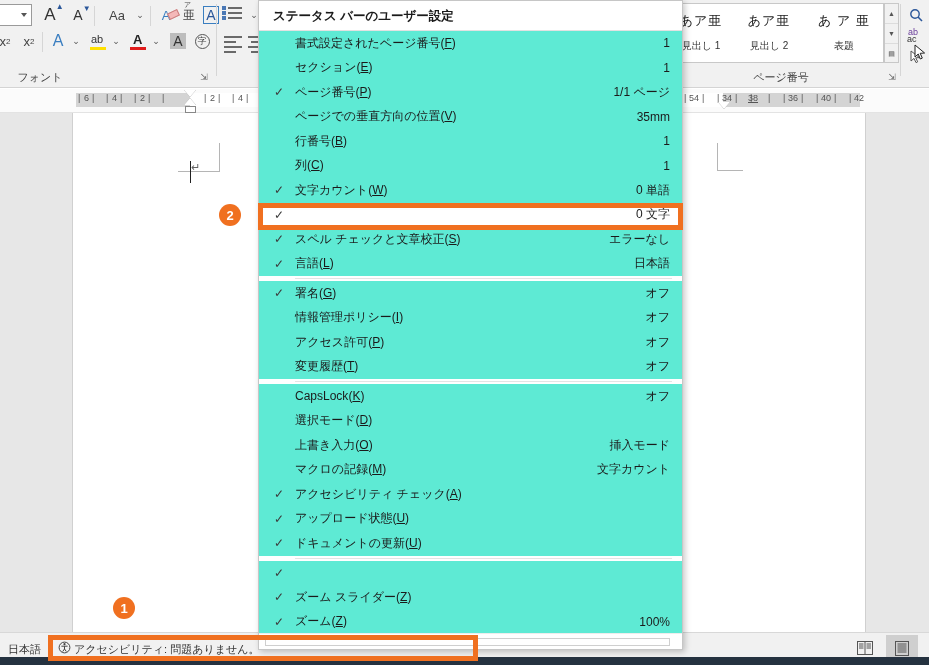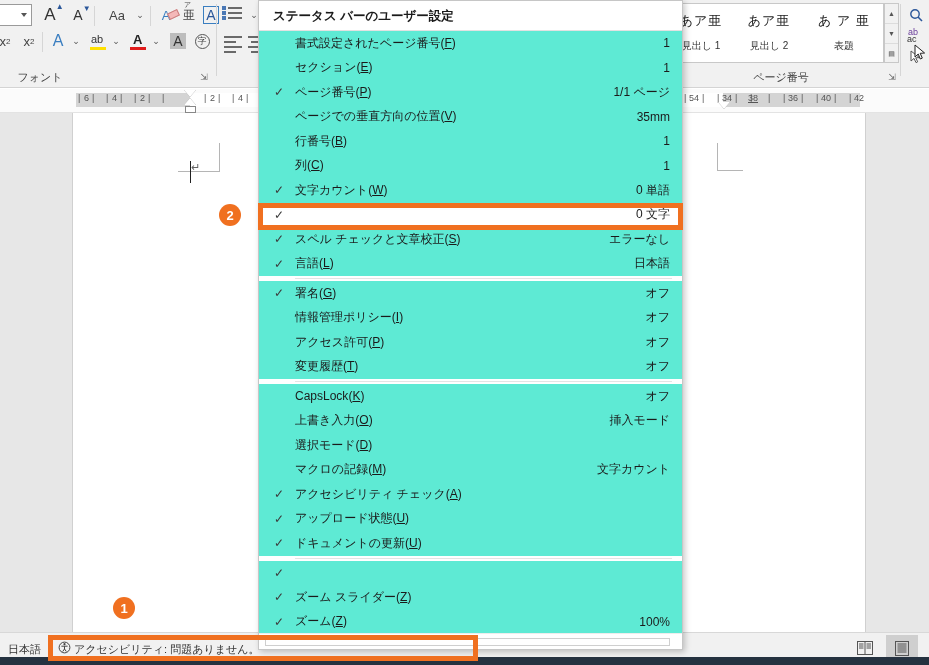--- a/index.html
+++ b/index.html
@@ -490,26 +490,26 @@
           <span class="ctx-val">オフ</span>
         </div>
         <div class="ctx-sep"></div>
         <div class="ctx-row">
           <span class="ctx-check"></span>
           <span class="ctx-label">CapsLock<span>(<span class="ul">K</span>)</span></span>
           <span class="ctx-val">オフ</span>
         </div>
         <div class="ctx-row">
           <span class="ctx-check"></span>
+          <span class="ctx-label">選択モード<span>(<span class="ul">D</span>)</span></span>
+        </div>
+        <div class="ctx-row">
+          <span class="ctx-check"></span>
           <span class="ctx-label">上書き入力<span>(<span class="ul">O</span>)</span></span>
           <span class="ctx-val">挿入モード</span>
-        </div>
-        <div class="ctx-row">
-          <span class="ctx-check"></span>
-          <span class="ctx-label">選択モード<span>(<span class="ul">D</span>)</span></span>
         </div>
         <div class="ctx-row">
           <span class="ctx-check"></span>
           <span class="ctx-label">マクロの記録<span>(<span class="ul">M</span>)</span></span>
           <span class="ctx-val">文字カウント</span>
         </div>
         <div class="ctx-row">
           <span class="ctx-check">✓</span>
           <span class="ctx-label">アクセシビリティ チェック<span>(<span class="ul">A</span>)</span></span>
         </div>

